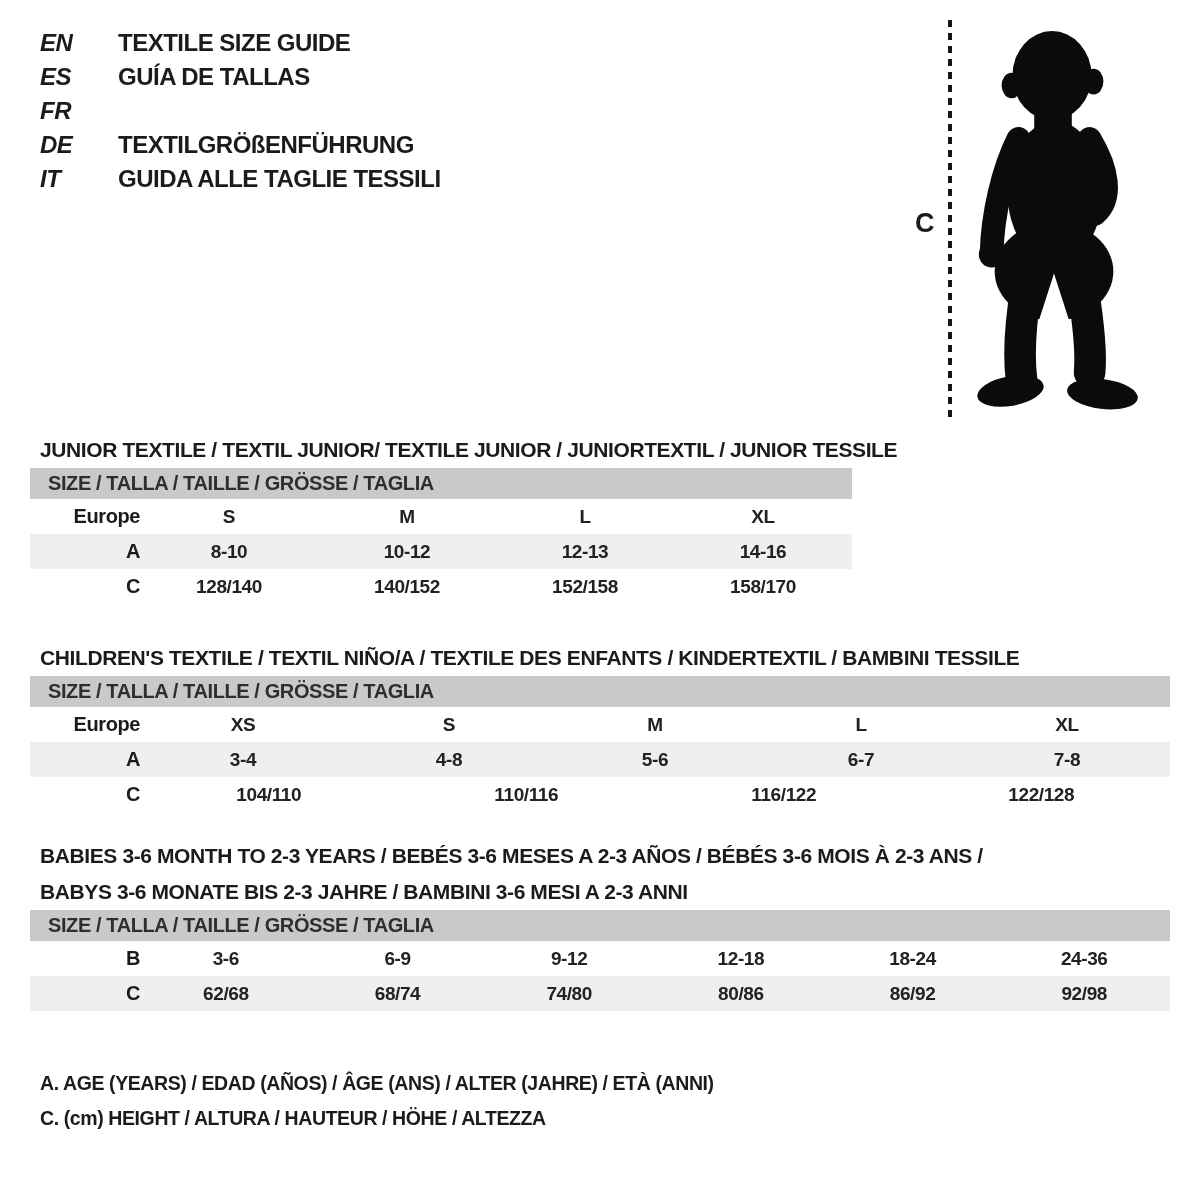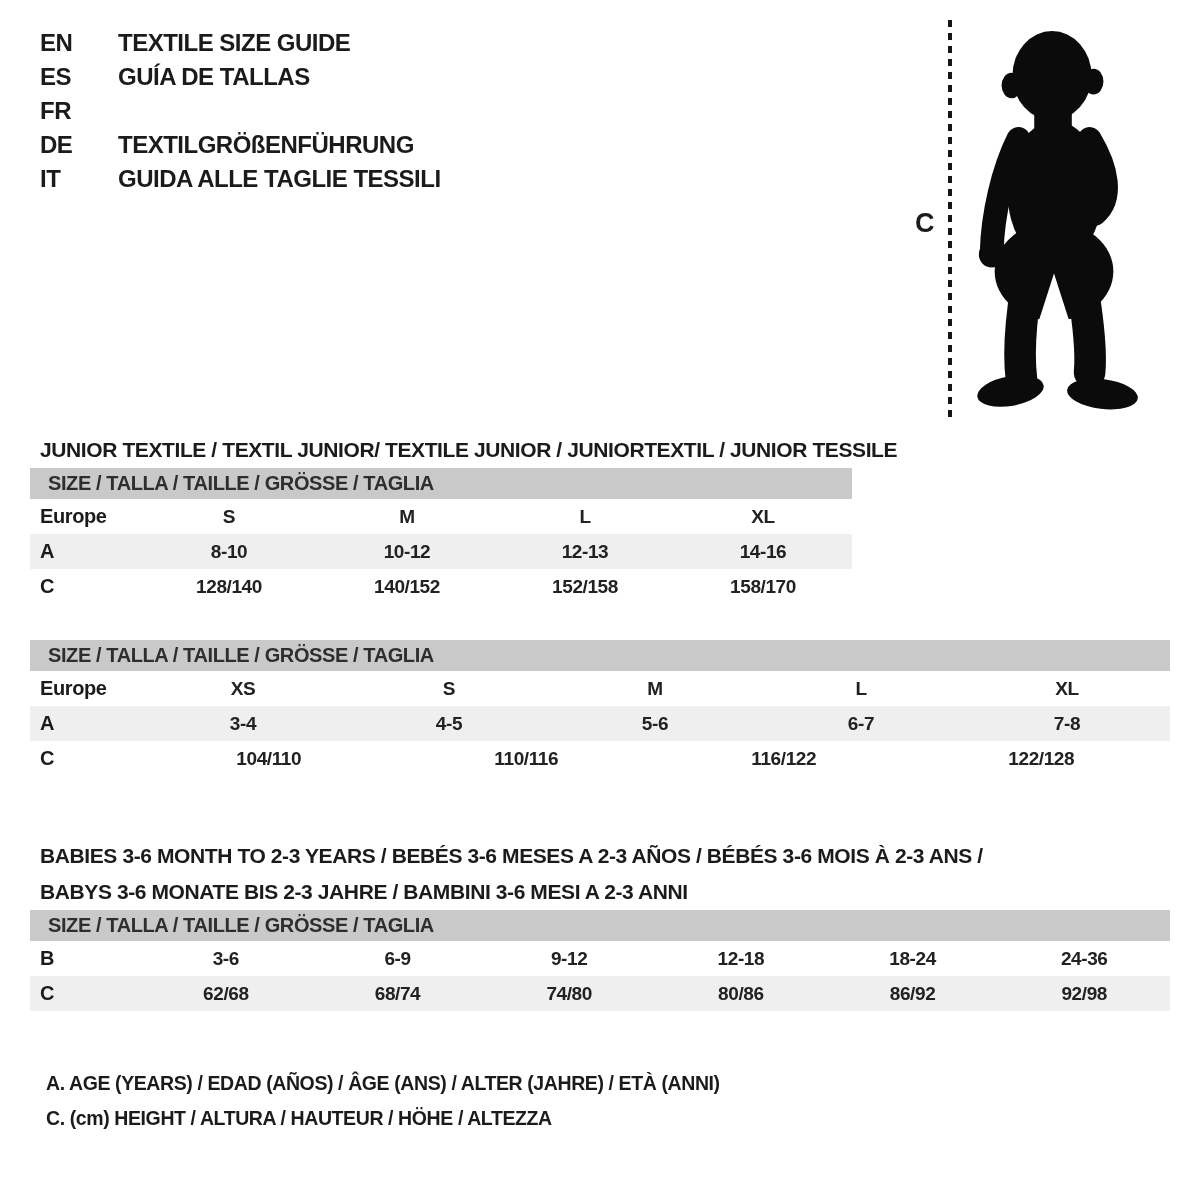--- a/index.html
+++ b/index.html
@@ -4,21 +4,21 @@
 <style>
   html,body{margin:0;padding:0;}
   body{
     width:1200px;height:1200px;position:relative;background:#ffffff;
     font-family:"Liberation Sans","DejaVu Sans",sans-serif;
     color:#1b1b1b;overflow:hidden;
   }
   
   .lang-list{position:absolute;left:40px;top:26px;}
   .lang-row{display:flex;line-height:34px;}
-  .lang-code{width:78px;font-size:24px;font-weight:700;letter-spacing:-0.5px;}
+  .lang-code{width:78px;font-size:24px;font-weight:700;letter-spacing:-0.5px;font-style:italic;}
   .lang-title{font-size:24px;font-weight:700;letter-spacing:-0.5px;}
   
   .figure{position:absolute;left:905px;top:12px;width:250px;height:415px;}
   .figure-label{position:absolute;left:10px;top:196px;font-size:27px;font-weight:700;}
   .dashed-line{
     position:absolute;left:43px;top:8px;width:4px;height:400px;
     background:repeating-linear-gradient(#161616 0 7px,transparent 7px 13px);
   }
   .silhouette{position:absolute;left:60px;top:6px;}
   
@@ -28,25 +28,25 @@
   .sec-babies{top:838px;width:1140px;}
   .section-title{padding-left:10px;}
   .section-title div{font-size:21px;font-weight:700;letter-spacing:-0.4px;line-height:36px;white-space:nowrap;}
   .size-band{
     height:31px;line-height:31px;background:#c9c9c9;
     padding-left:18px;font-size:20px;font-weight:700;letter-spacing:-0.4px;color:#2e2e2e;
   }
   .size-table{width:100%;}
   .trow{display:flex;height:35px;line-height:35px;}
   .trow.stripe{background:#efefef;}
-  .tlabel{width:110px;padding-left:10px;font-size:20px;font-weight:700;letter-spacing:-0.4px;box-sizing:border-box;}
+  .tlabel{width:110px;padding-left:10px;font-size:20px;font-weight:700;letter-spacing:-0.4px;box-sizing:border-box;text-align:right;}
   .tcell{flex:1;text-align:center;font-size:19px;font-weight:700;letter-spacing:-0.4px;color:#222;}
   
   .legend{position:absolute;left:40px;top:1066px;}
-  .legend div{font-size:19.5px;font-weight:700;letter-spacing:-0.4px;line-height:35px;white-space:nowrap;margin-left:6px;}
+  .legend div{font-size:19.5px;font-weight:700;letter-spacing:-0.4px;line-height:35px;white-space:nowrap;}
 </style>
 </head>
 <body>
 
 <div class="doc">
 
   <div class="lang-list">
       <div class="lang-row">
         <span class="lang-code">EN</span>
         <span class="lang-title">TEXTILE SIZE GUIDE</span>
@@ -120,34 +120,37 @@
           <span class="tlabel">C</span>
           <span class="tcell">128/140</span>
           <span class="tcell">140/152</span>
           <span class="tcell">152/158</span>
           <span class="tcell">158/170</span>
         </div>
       </div>
   </div>
 
   <div class="section sec-children">
+    <div class="section-title">
+        <div>CHILDREN'S TEXTILE / TEXTIL NIÑO/A / TEXTILE DES ENFANTS / KINDERTEXTIL / BAMBINI TESSILE</div>
+      </div>
     <div class="size-band">SIZE / TALLA / TAILLE / GRÖSSE / TAGLIA</div>
     <div class="size-table">
         <div class="trow">
           <span class="tlabel">Europe</span>
           <span class="tcell">XS</span>
           <span class="tcell">S</span>
           <span class="tcell">M</span>
           <span class="tcell">L</span>
           <span class="tcell">XL</span>
         </div>
         <div class="trow stripe">
           <span class="tlabel">A</span>
           <span class="tcell">3-4</span>
-          <span class="tcell">4-5</span>
+          <span class="tcell">4-8</span>
           <span class="tcell">5-6</span>
           <span class="tcell">6-7</span>
           <span class="tcell">7-8</span>
         </div>
         <div class="trow">
           <span class="tlabel">C</span>
           <span class="tcell">104/110</span>
           <span class="tcell">110/116</span>
           <span class="tcell">116/122</span>
           <span class="tcell">122/128</span>

